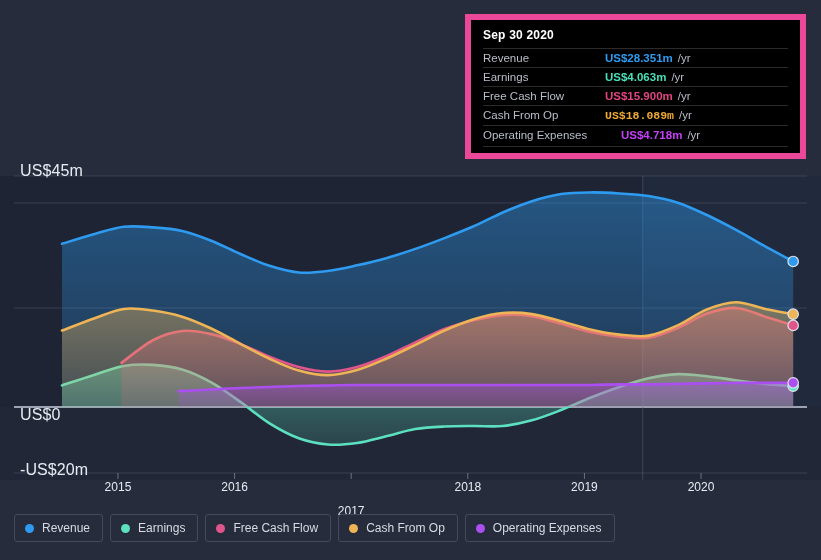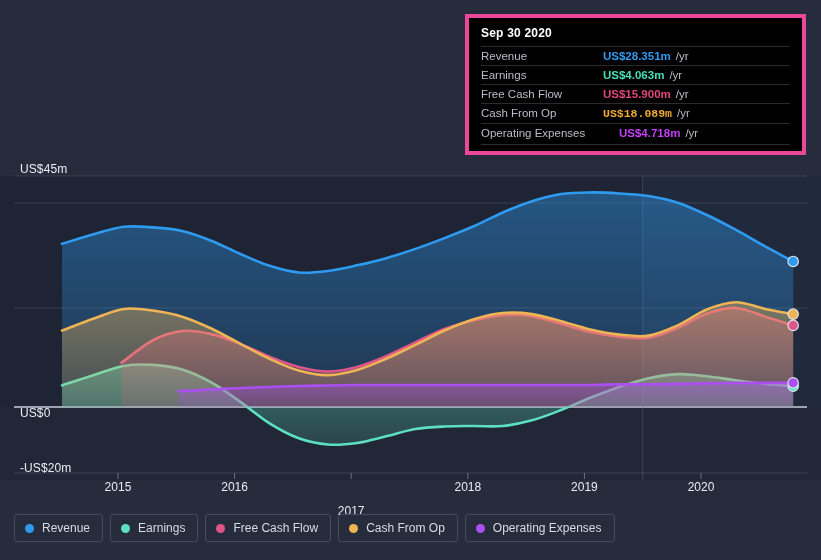--- a/index.html
+++ b/index.html
@@ -20,40 +20,40 @@
   #plot {
     position: absolute;
     left: 0; top: 0;
     width: 821px; height: 500px;
   }
   #plot svg { display: block; }
 
   
   .ylab {
     position: absolute;
-    font-size: 12px;
+    font-size: 16px;
     color: #e8ecf2;
     letter-spacing: .1px;
     white-space: nowrap;
   }
   .xlab {
     position: absolute;
     font-size: 12px;
     color: #e8ecf2;
     transform: translateX(-50%);
     white-space: nowrap;
   }
 
   
   #tooltip {
     position: absolute;
     left: 465px; top: 14px;
     width: 341px;
     background: #000;
-    border: 4px solid #ec4899;
+    border: 6px solid #ec4899;
     padding: 8px 12px 6px 12px;
   }
   #tooltip .tt-date {
     font-size: 12px;
     font-weight: bold;
     color: #ffffff;
     padding-bottom: 6px;
     letter-spacing: .2px;
   }
   .tt-row {

